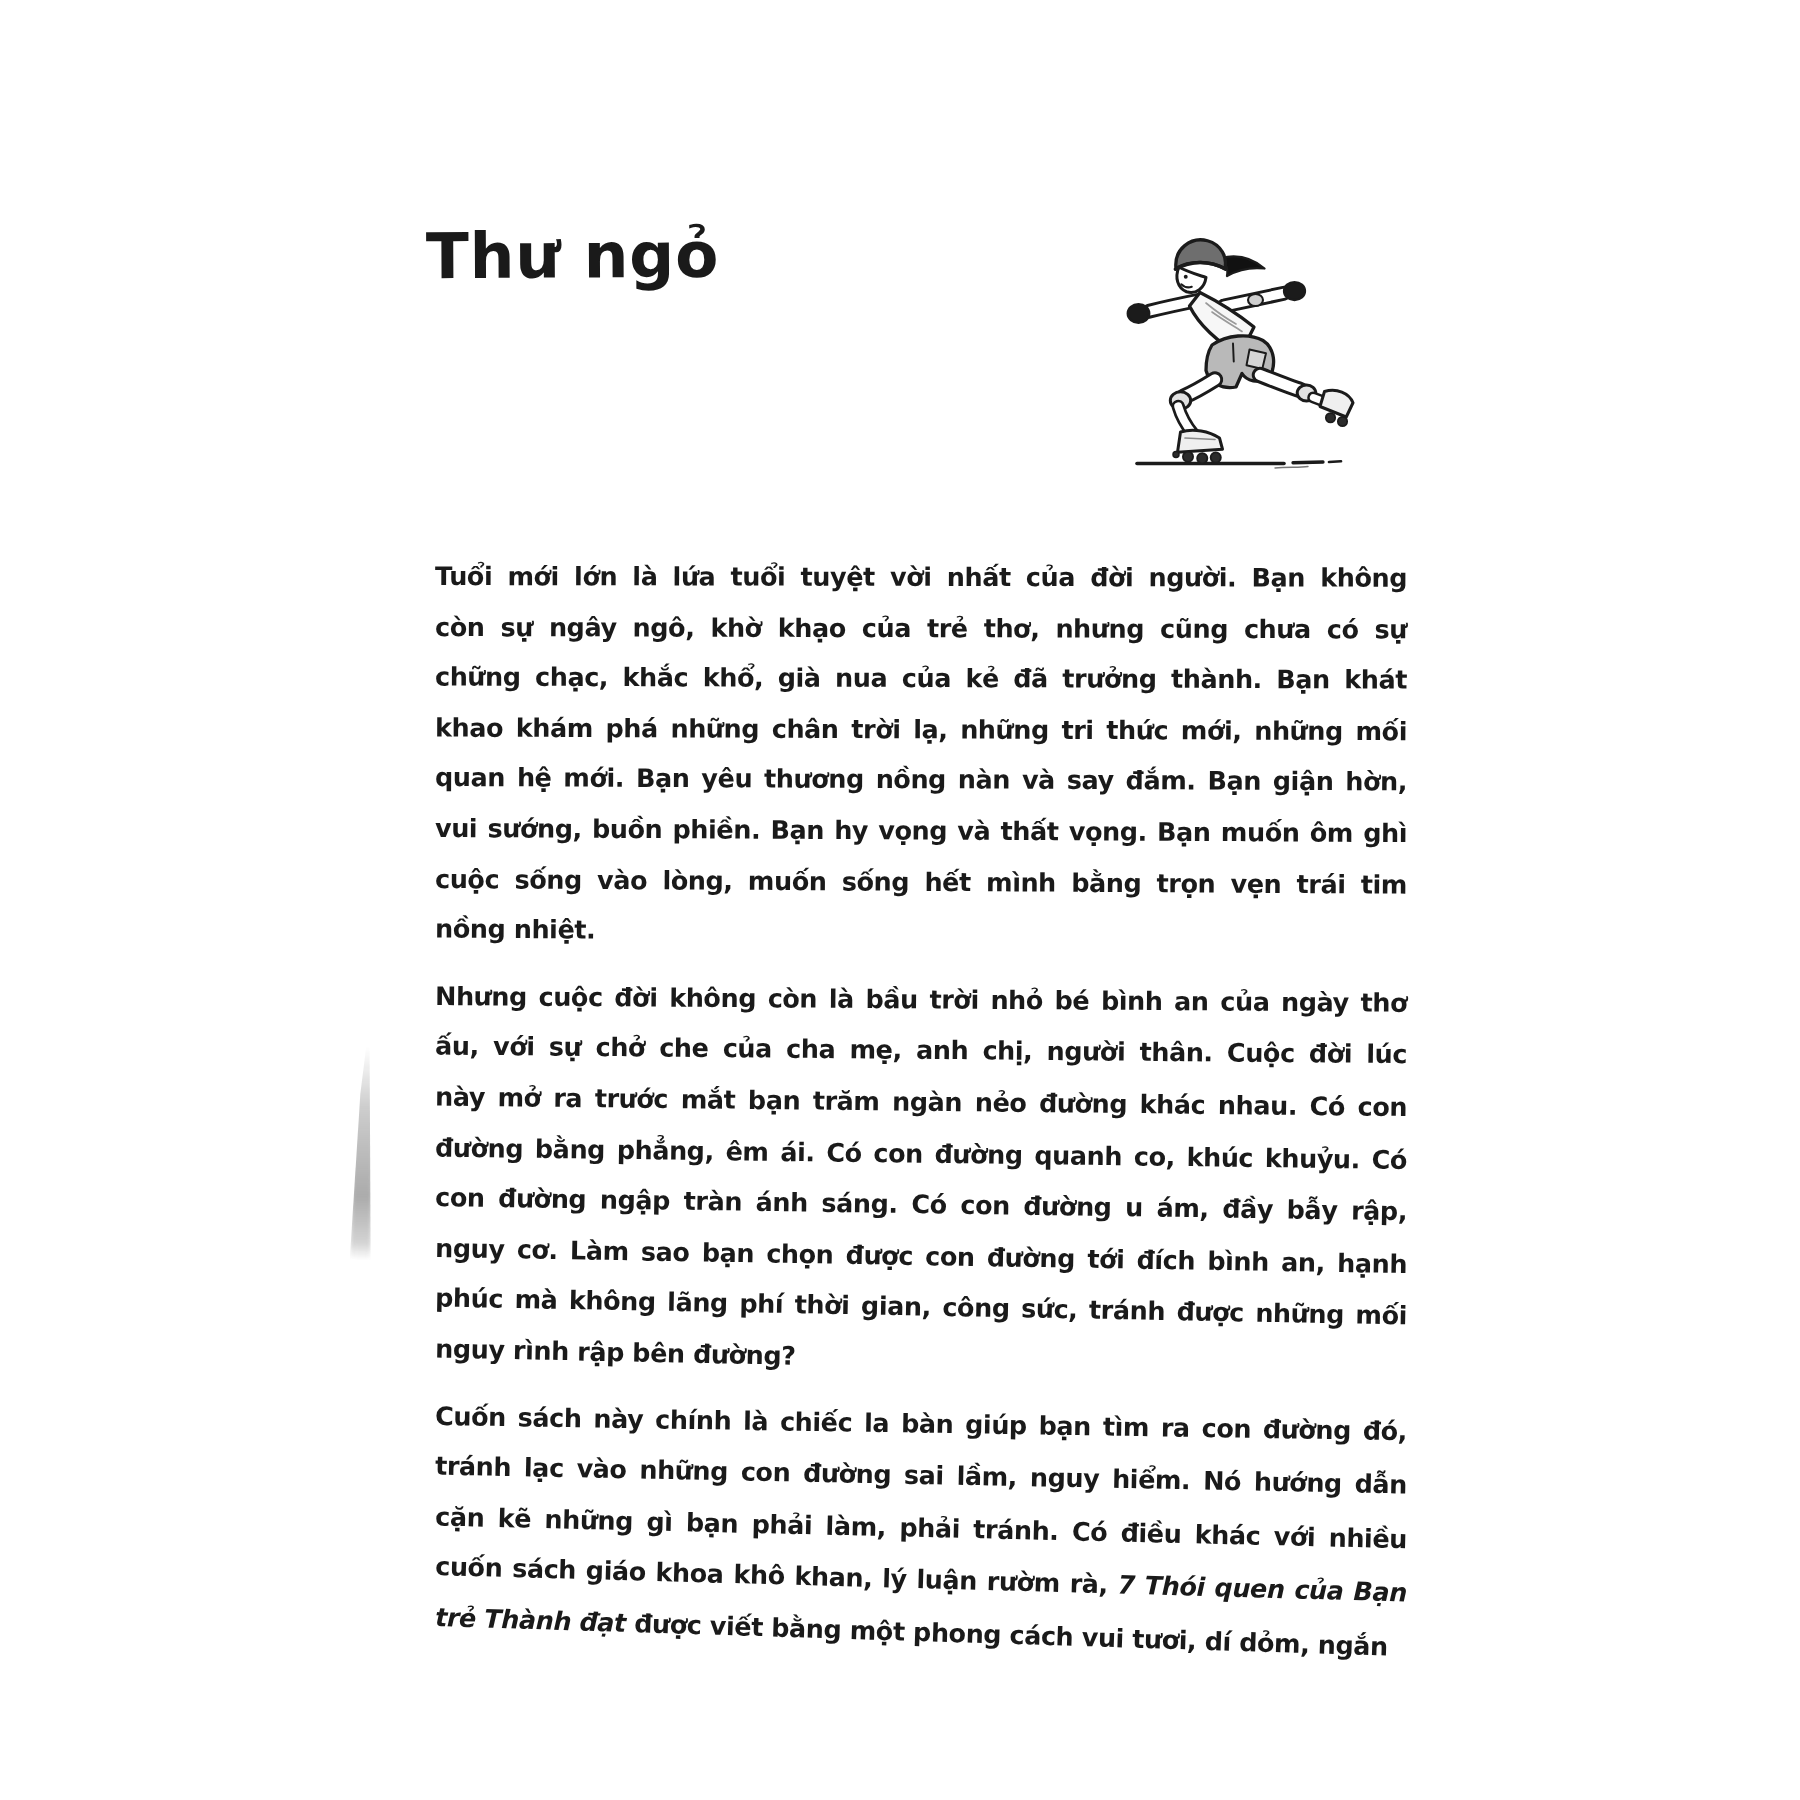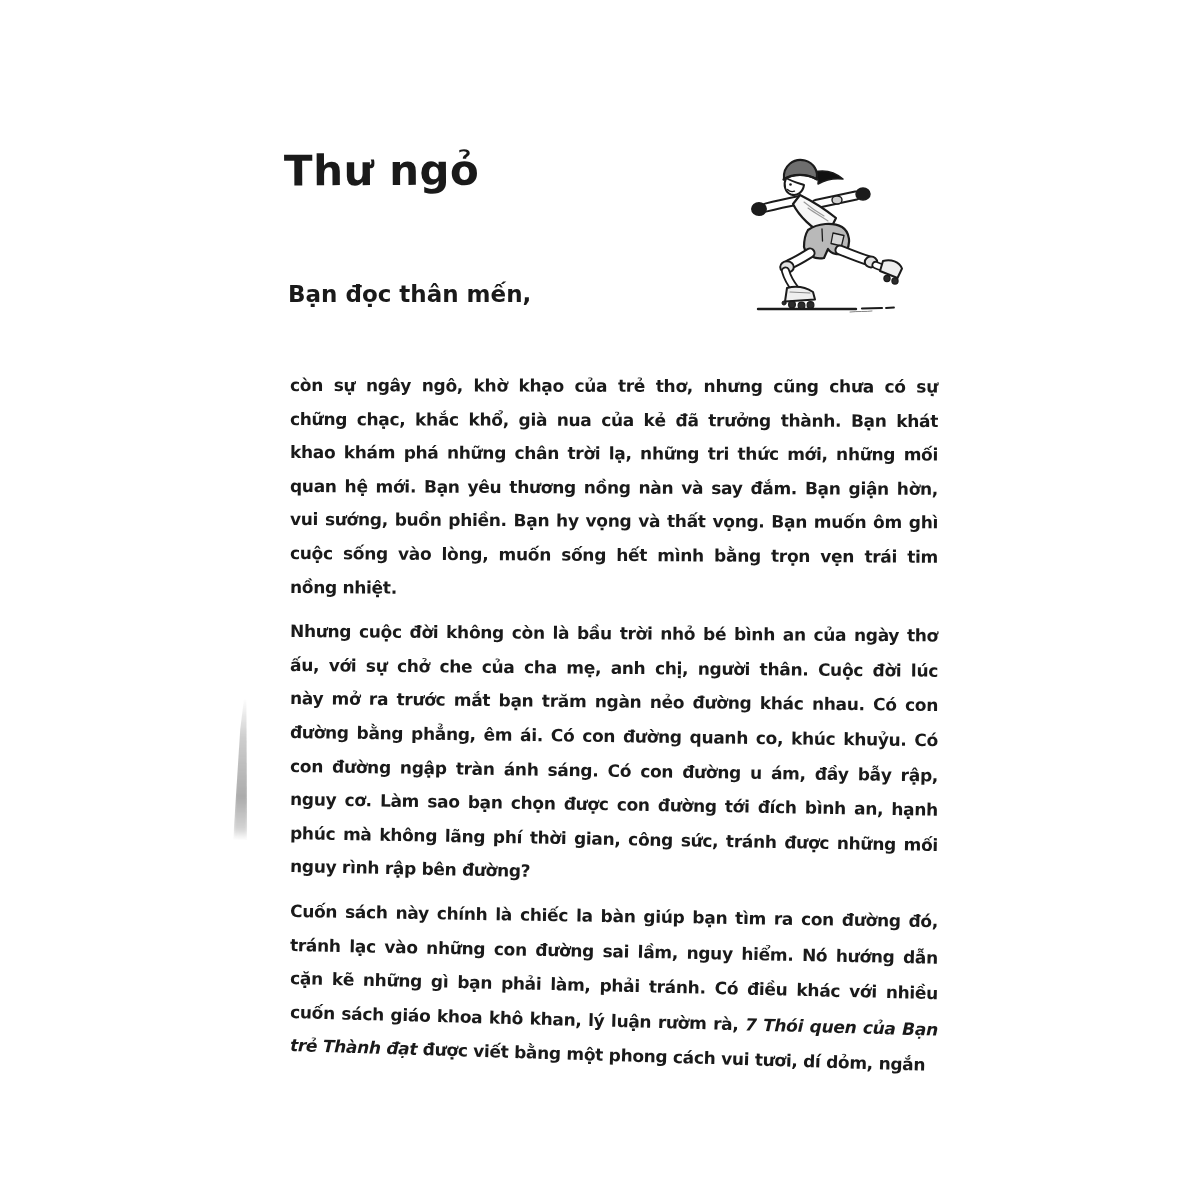--- a/index.html
+++ b/index.html
@@ -144,24 +144,24 @@
         <path d="M137.5 113 C141.5 114.5 145.5 116 149 117.5" stroke-width="8"></path>
         <path d="M137.5 113 C141.5 114.5 145.5 116 149 117.5" stroke="#ffffff" stroke-width="4.6"></path>
 
         <path d="M145 109 C153 106.5 161.5 110 164 116.5 L159.5 126 L142 119 Z" fill="#efefef" stroke-width="2"></path>
         <circle cx="149" cy="126.5" r="3.1" fill="#2b2b2b" stroke-width="1.2"></circle>
         <circle cx="157" cy="129" r="3.1" fill="#2b2b2b" stroke-width="1.2"></circle>
       </g>
     </svg>
   </div>
 
-  <div class="salutation">Bạn đọc thân mến,</div>
 
   <div class="body-text" id="paragraphs">
       <div class="para para-1">
+        <div class="line" style="--i: 0;">Tuổi mới lớn là lứa tuổi tuyệt vời nhất của đời người. Bạn không</div>
         <div class="line" style="--i: 1;">còn sự ngây ngô, khờ khạo của trẻ thơ, nhưng cũng chưa có sự</div>
         <div class="line" style="--i: 2;">chững chạc, khắc khổ, già nua của kẻ đã trưởng thành. Bạn khát</div>
         <div class="line" style="--i: 3;">khao khám phá những chân trời lạ, những tri thức mới, những mối</div>
         <div class="line" style="--i: 4;">quan hệ mới. Bạn yêu thương nồng nàn và say đắm. Bạn giận hờn,</div>
         <div class="line" style="--i: 5;">vui sướng, buồn phiền. Bạn hy vọng và thất vọng. Bạn muốn ôm ghì</div>
         <div class="line" style="--i: 6;">cuộc sống vào lòng, muốn sống hết mình bằng trọn vẹn trái tim</div>
         <div class="line last" style="--i: 7;">nồng nhiệt.</div>
       </div>
       <div class="para para-2">
         <div class="line" style="--i: 0;">Nhưng cuộc đời không còn là bầu trời nhỏ bé bình an của ngày thơ</div>

